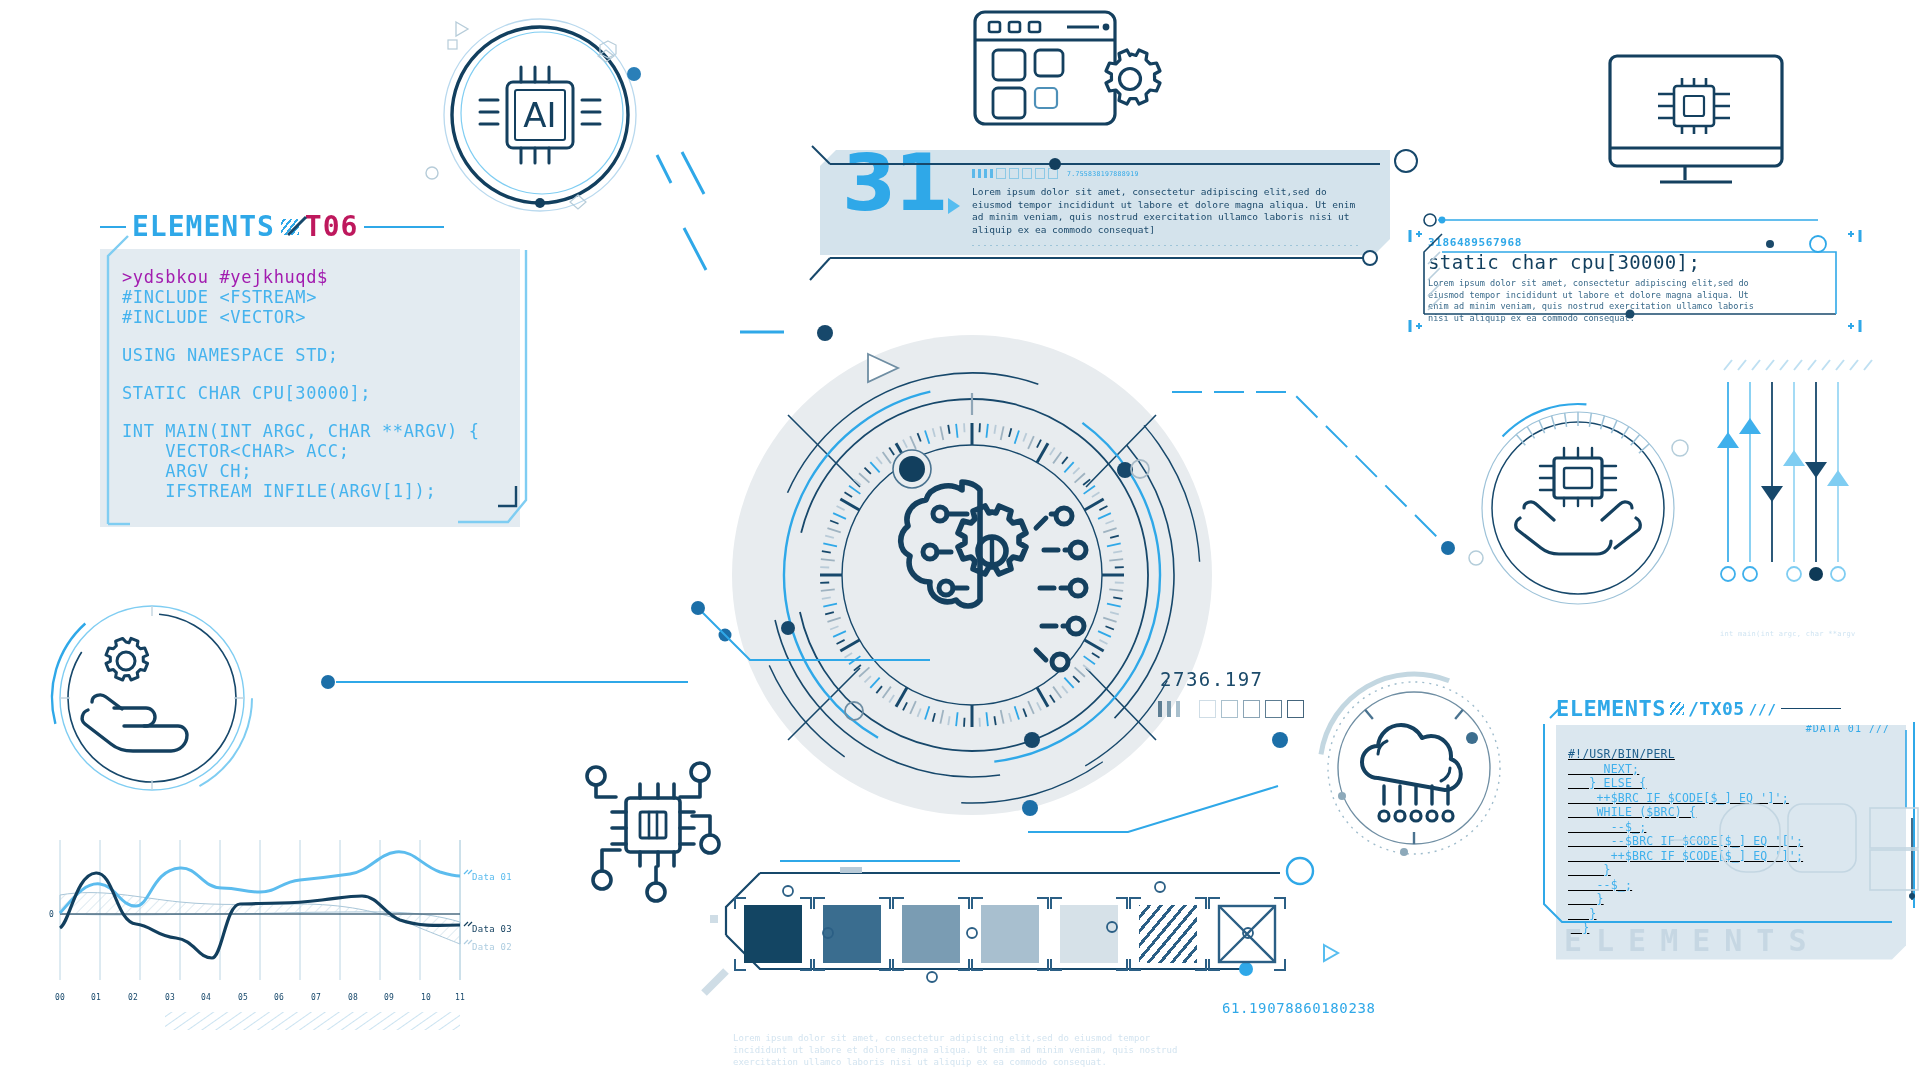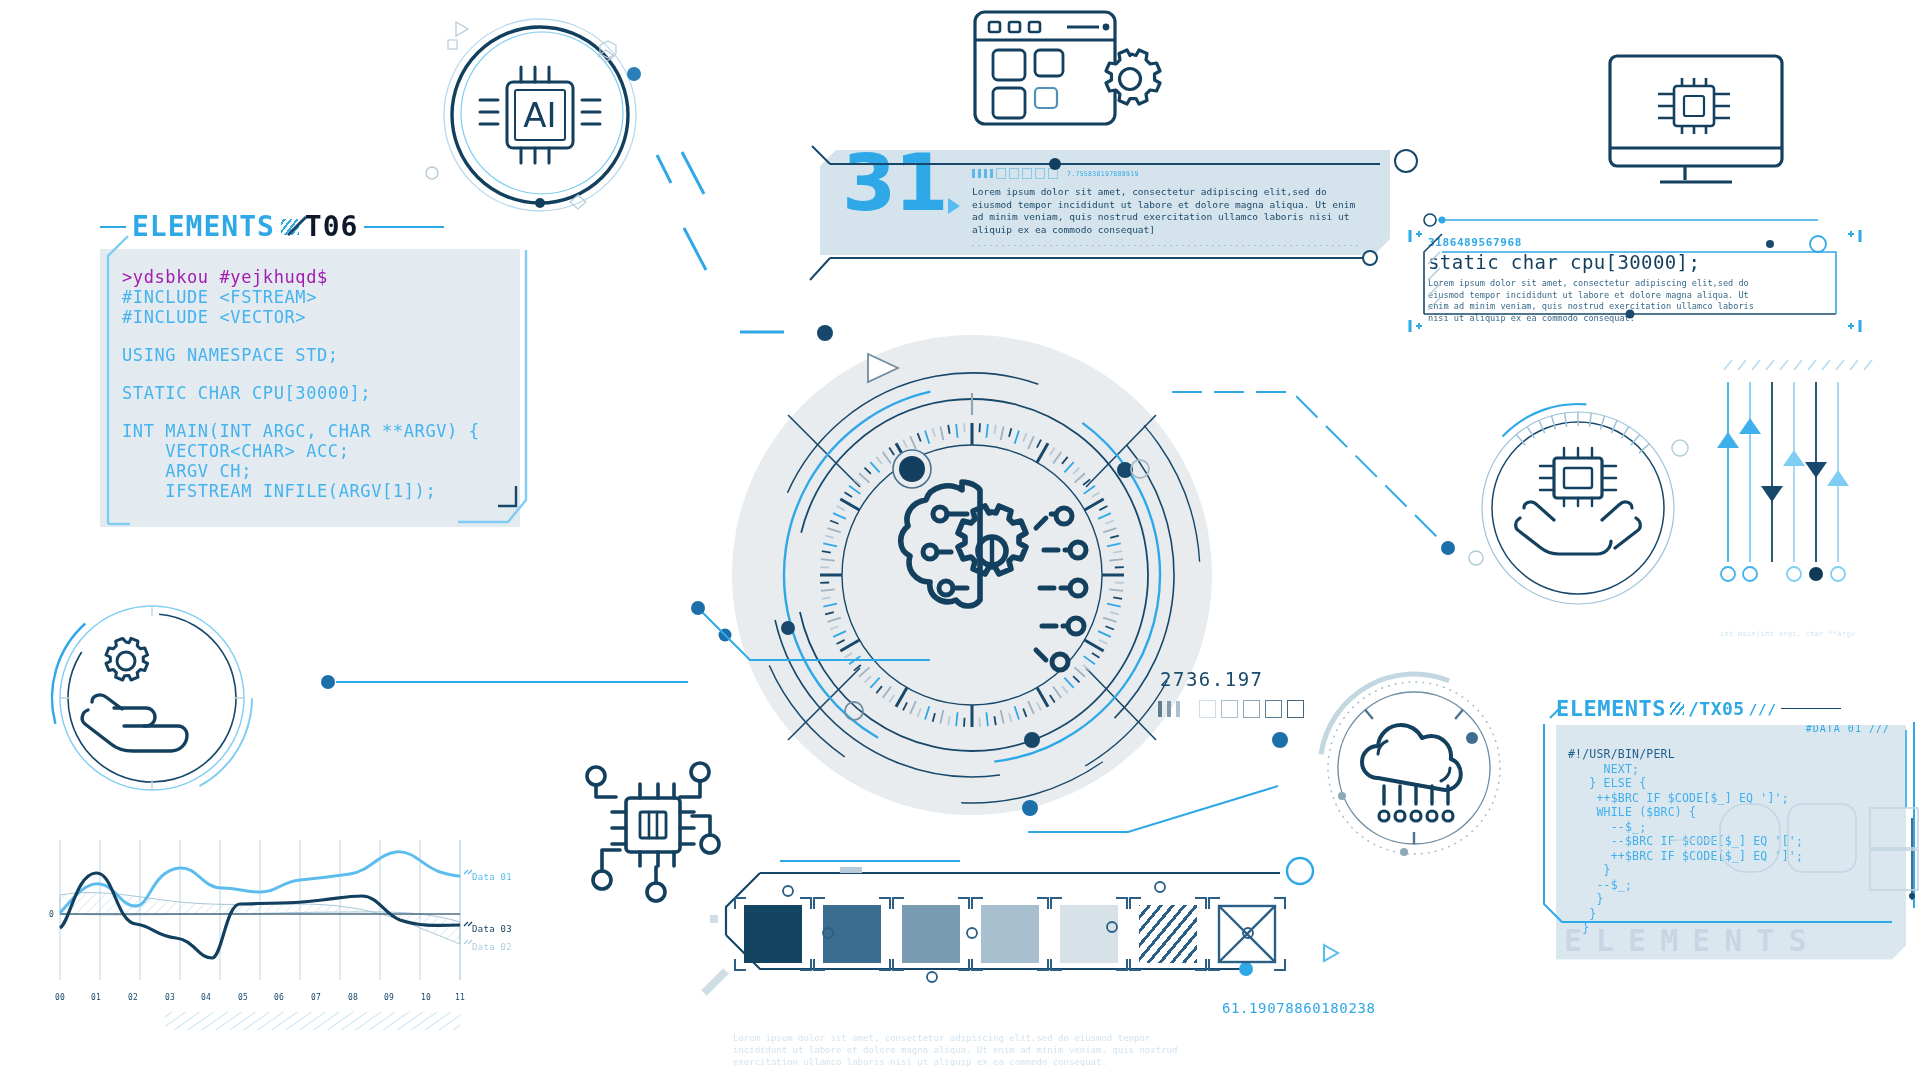--- a/index.html
+++ b/index.html
@@ -13,21 +13,21 @@
   svg{display:block;overflow:visible;}
 
   
   #panel-t06{left:100px;top:210px;width:420px;}
   .panel-title{
     display:flex;align-items:center;gap:6px;white-space:nowrap;
     font-family:"DejaVu Sans Mono", monospace;
     font-size:28px;letter-spacing:1px;font-weight:700;
   }
   .ttl-blue{color:#2fa8e8;}
-  .ttl-dark{color:#0f172a;}
+  .ttl-dark{color:#be185d;}
   .ttl-line{height:2px;background:#2fa8e8;flex:0 0 auto;}
   .hatch-mark{
     width:18px;height:16px;
     background:repeating-linear-gradient(-52deg,#2fa8e8 0 2px,transparent 2px 5px);
   }
   .code-body{
     position:relative;background:#e3ebf1;margin-top:6px;
     padding:18px 20px 26px 22px;
     clip-path:polygon(0 0,100% 0,100% 100%,0 100%);
   }
@@ -62,21 +62,21 @@
   
   #panel-num{left:1428px;top:236px;width:392px;height:92px;}
   .np-code{font-size:11px;color:#2fa8e8;letter-spacing:.6px;font-weight:700;}
   .np-static{font-size:19px;color:#123f5e;letter-spacing:.4px;margin-top:2px;}
   .np-body{font-size:8.6px;line-height:11.5px;color:#3a6a8a;margin-top:5px;width:340px;}
 
   
   #panel-tx05{left:1556px;top:696px;width:350px;}
   .tx-title{font-size:22px;font-weight:700;letter-spacing:.5px;display:flex;align-items:center;gap:4px;}
   .tx-code-wrap{position:relative;margin-top:4px;background:#dbe7ef;padding:10px 8px 24px 12px;
-    clip-path:polygon(0 0,100% 0,100% calc(100% - 14px),calc(100% - 14px) 100%,0 100%);}
+    clip-path:polygon(0 0,100% 0,100% calc(100% - 14px),calc(100% - 14px) 100%,0 100%);text-decoration:underline;}
   .tx-line{font-size:11.5px;line-height:14.5px;color:#3fb0ec;white-space:pre;letter-spacing:.2px;}
   .tx-data{position:absolute;right:16px;top:-2px;font-size:10px;color:#2fa8e8;letter-spacing:1px;}
   .ghost-elements{position:absolute;left:8px;bottom:2px;font-size:30px;letter-spacing:14px;
     color:#c6d7e3;font-weight:700;pointer-events:none;}
 
   
   #chart{left:40px;top:840px;width:520px;height:200px;}
   .axis-lbl{font-size:8px;fill:#17486b;font-family:"DejaVu Sans Mono",monospace;letter-spacing:.3px;}
   .legend-t{font-size:9px;font-family:"DejaVu Sans Mono",monospace;letter-spacing:.3px;}
 

